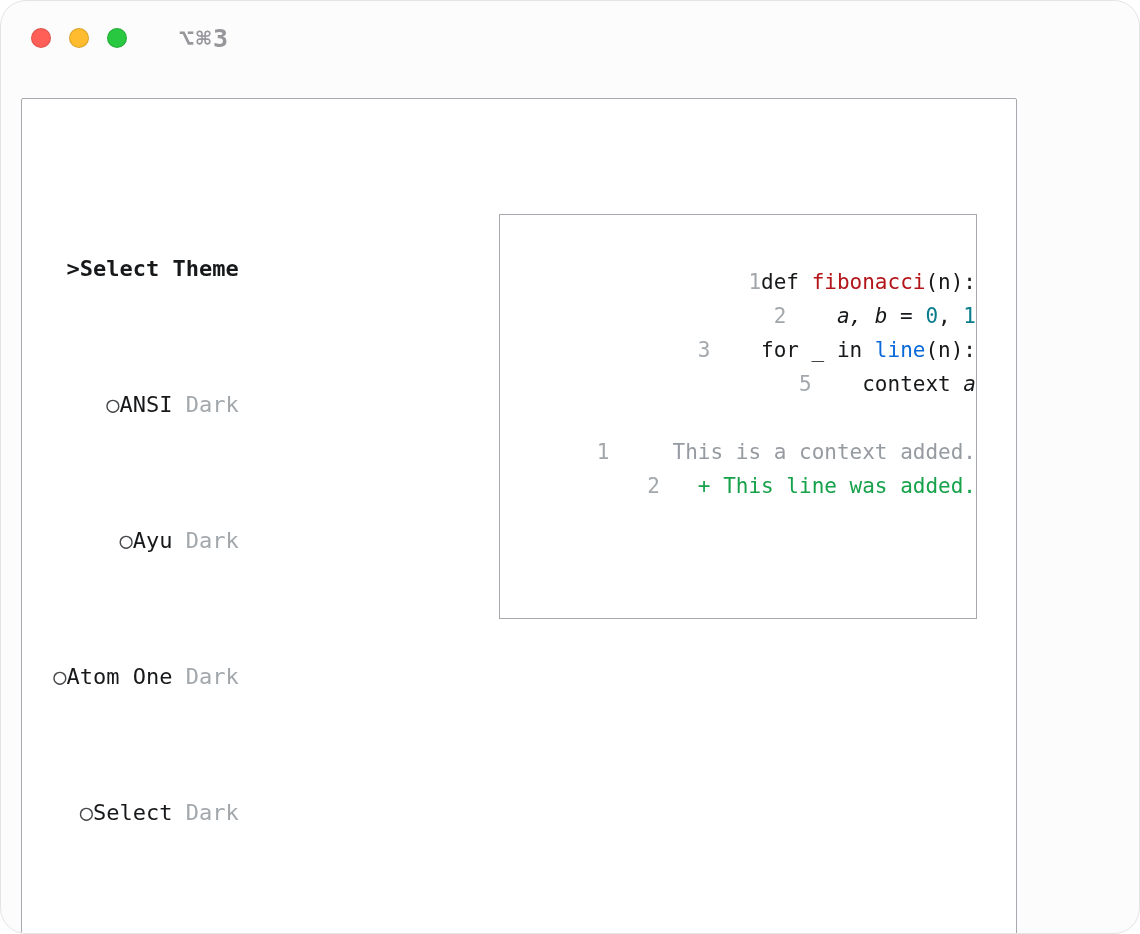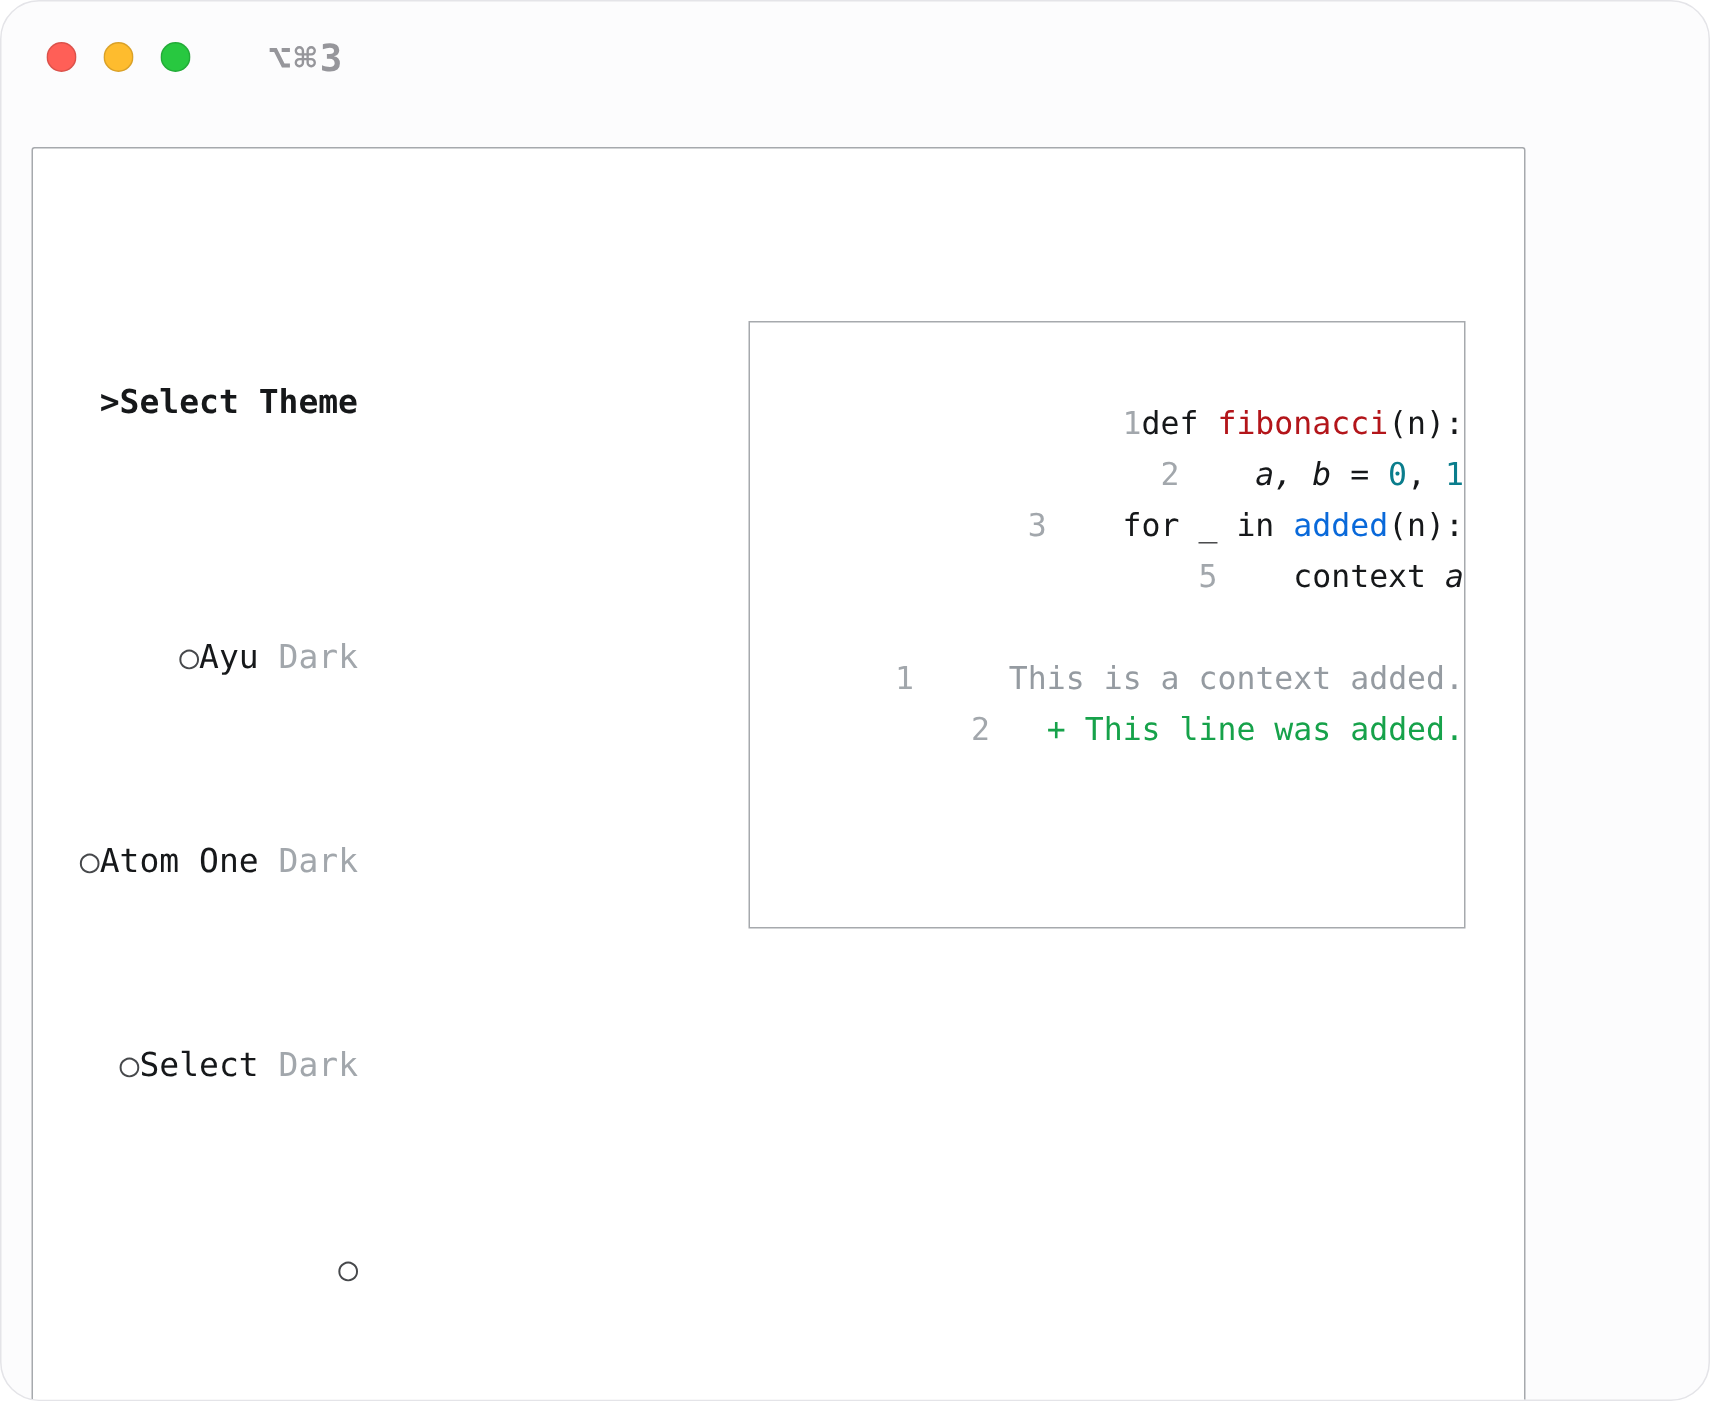--- a/index.html
+++ b/index.html
@@ -117,20 +117,21 @@
     <div class="dot greend"></div>
     <div class="shortcut">⌥⌘3</div>
   </div>
 
   <div class="panel">
 
     <div class="left-col">
 
       <div class="row heading-row"><span class="bullet prompt">&gt;</span><span class="label">Select Theme</span></div>
 
+      <div class="row item"><span class="bullet">○</span><span class="label">ANSI</span><span class="variant">Dark</span></div>
 
       <div class="row item"><span class="bullet">○</span><span class="label">Ayu</span><span class="variant">Dark</span></div>
 
       <div class="row item"><span class="bullet">○</span><span class="label">Atom One</span><span class="variant">Dark</span></div>
 
       <div class="row item"><span class="bullet">○</span><span class="label">Select</span><span class="variant">Dark</span></div>
 
       <div class="row item"><span class="bullet">○</span></div>
 
       
@@ -163,21 +164,21 @@
     </div>
 
     <div class="preview-heading">Preview</div>
 
     <div class="preview-box">
 
       <div class="cline"><span class="lnum">1</span><span class="s">def </span><span class="s-func">fibonacci</span><span class="s">(n):</span></div>
 
       <div class="cline"><span class="lnum">2</span><span class="s">    </span><span class="s-ident">a, b</span><span class="s"> = </span><span class="s-num">0</span><span class="s">, </span><span class="s-num">1</span></div>
 
-      <div class="cline"><span class="lnum">3</span><span class="s">    for _ in </span><span class="s-blue">added</span><span class="s">(n):</span></div>
+      <div class="cline"><span class="lnum">3</span><span class="s">    for _ in </span><span class="s-blue">line</span><span class="s">(n):</span></div>
 
 
       <div class="cline"><span class="lnum">5</span><span class="s">    context </span><span class="s-ident">a</span></div>
 
       <div class="cline"></div>
 
       <div class="cline"><span class="lnum">1</span><span class="ctx">     This is a context added.</span></div>
 
 
       <div class="cline"><span class="lnum">2</span><span class="add">   + This line was added.</span></div>

